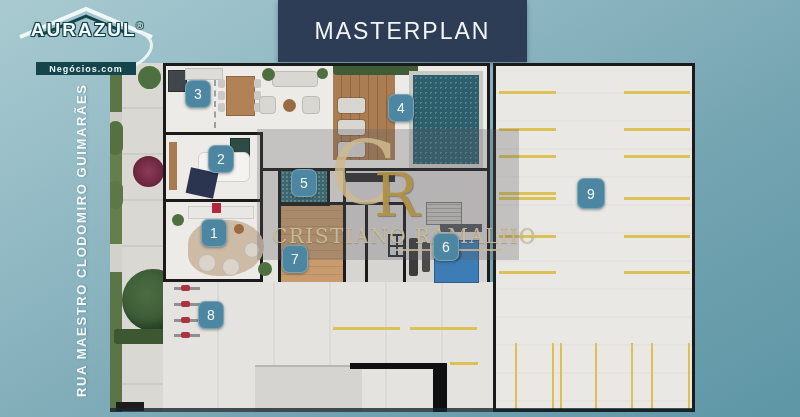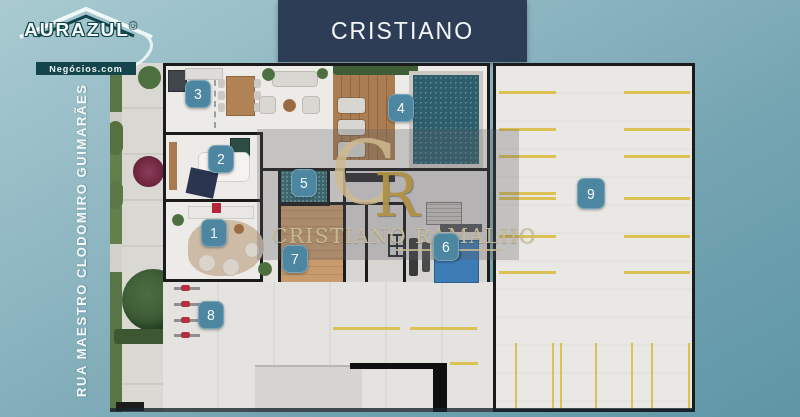--- a/index.html
+++ b/index.html
@@ -8,21 +8,21 @@
     background:linear-gradient(150deg,#a9cad1 0%,#8db6c1 35%,#74a4b1 65%,#5e96a6 100%);overflow:hidden;}
 
   
   .banner{position:absolute;left:278px;top:0;width:249px;height:62px;background:#2d3d56;
     display:flex;align-items:center;justify-content:center;box-shadow:0 2px 5px rgba(20,30,45,.35);}
   .banner span{color:#f3f5f7;font-size:23px;letter-spacing:2px;font-weight:500;}
 
   
   .logo{position:absolute;left:14px;top:3px;width:148px;height:78px;z-index:6;}
   .logo svg{position:absolute;left:0;top:0;}
-  .logo-top{position:absolute;left:10px;top:16px;width:128px;text-align:left;color:#f2fafa;
+  .logo-top{position:absolute;left:10px;top:16px;width:128px;text-align:center;color:#f2fafa;
     font-weight:bold;font-size:19px;letter-spacing:2px;
     text-shadow:0 0 2px #14454d,1px 1px 0 #14454d,-1px -1px 0 #14454d,1px -1px 0 #14454d,-1px 1px 0 #14454d;}
   .logo-reg{font-size:9px;vertical-align:super;}
   .logo-main{position:absolute;left:4px;top:33px;width:130px;text-align:center;color:#eef8f8;
     font-weight:800;font-size:24px;letter-spacing:1px;
     text-shadow:0 0 2px #12424a,2px 2px 0 #12424a,-1px -1px 0 #12424a,1px -1px 0 #12424a,-1px 1px 0 #12424a;}
   .logo-band{position:absolute;left:22px;top:59px;width:100px;height:13px;background:#14454d;
     display:flex;align-items:center;justify-content:center;}
   .logo-band span{color:#eef6f6;font-size:9px;font-weight:bold;letter-spacing:1px;}
 
@@ -100,21 +100,21 @@
   .badge{position:absolute;width:24px;height:26px;background:#4c86a1;border-radius:7px;
     border:1px solid rgba(255,255,255,.25);box-shadow:0 1px 3px rgba(0,0,0,.35);
     display:flex;align-items:center;justify-content:center;color:#f3f8f9;font-size:14px;z-index:5;}
 </style>
 </head>
 <body>
 
 <div class="stage">
 
   <div class="banner">
-    <span>CRISTIANO</span>
+    <span>MASTERPLAN</span>
   </div>
 
   <div class="logo">
     <svg width="148" height="78" viewBox="0 0 148 78">
       <polyline points="6,34 72,6 138,34" fill="none" stroke="#f0f8f8" stroke-width="4"></polyline>
       <polyline points="24,33 72,13 120,33" fill="none" stroke="#14454d" stroke-width="3"></polyline>
       <path d="M128,30 q18,10 2,26 q-10,10 -26,6" fill="none" stroke="#e8f3f3" stroke-width="3"></path>
     </svg>
     <div class="logo-top"><span>AURAZUL</span><span class="logo-reg">®</span></div>
     <div class="logo-band">

